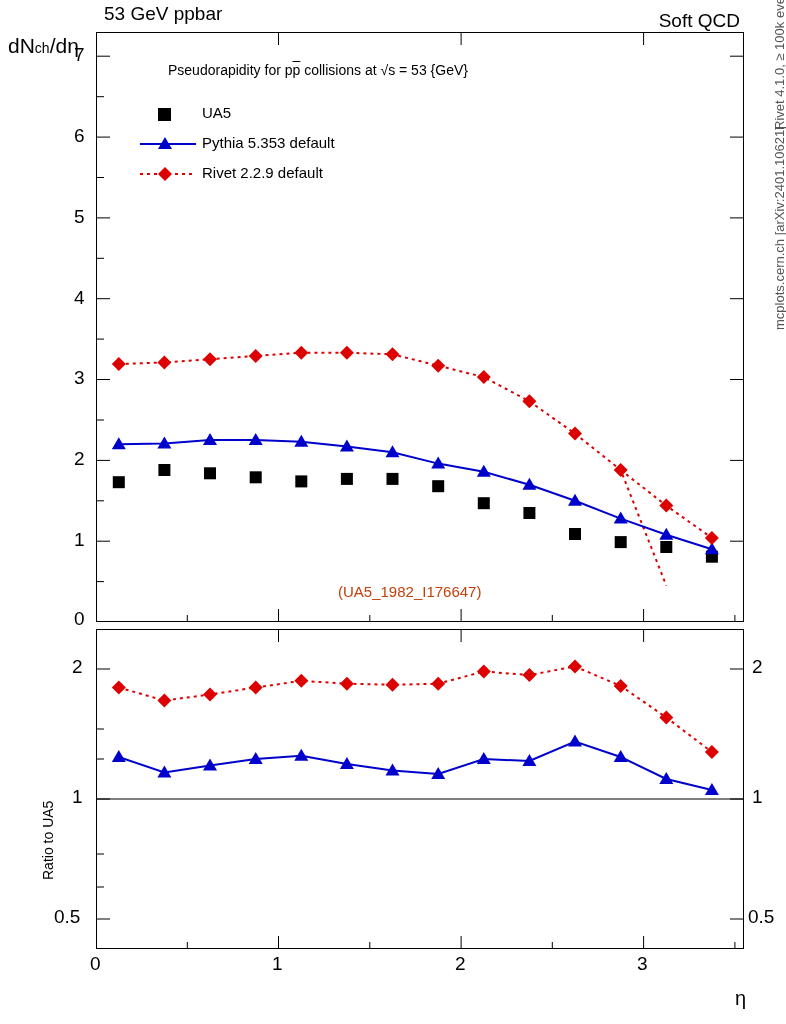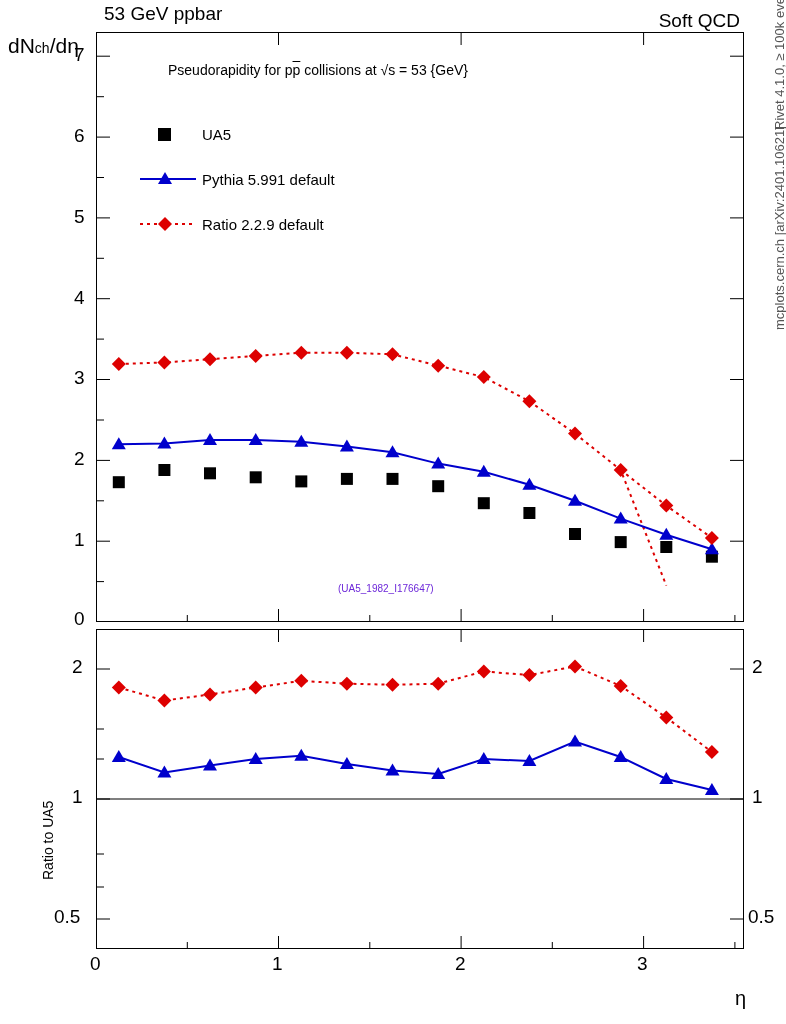--- a/index.html
+++ b/index.html
@@ -56,39 +56,38 @@
   svg { display: block; }
 
   
   #legend {
     left: 140px; top: 104px;
     font-size: 15px;
   }
   .leg-row {
     height: 30px;
     display: flex;
-    align-items: center;
-    margin-top: 15px;
+    align-items: flex-start;
   }
   .leg-mark {
     width: 56px;
     height: 20px;
     position: relative;
     margin-right: 6px;
   }
   .leg-label { font-size: 15px; }
 
   #plot-title {
     left: 168px; top: 62px;
     font-size: 14px;
   }
   #watermark {
     left: 338px; top: 583px;
-    font-size: 10px;
-    color: #6d28d9;
+    font-size: 15px;
+    color: #c2410c;
   }
 
   .tick-lbl { font-size: 19px; }
   .tick-lbl-r { font-size: 19px; }
 </style>
 </head>
 <body>
 
 <div id="root">
 
@@ -232,30 +231,30 @@
       </span>
       <span class="leg-label">UA5</span>
     </div>
     <div class="leg-row">
       <span class="leg-mark">
         <svg width="56" height="20">
           <line x1="0" y1="10" x2="56" y2="10" stroke="#0000cc" stroke-width="2"></line>
           <polygon points="25,3 32,15 18,15" fill="#0000cc"></polygon>
         </svg>
       </span>
-      <span class="leg-label">Pythia 5.991 default</span>
+      <span class="leg-label">Pythia 5.353 default</span>
     </div>
     <div class="leg-row">
       <span class="leg-mark">
         <svg width="56" height="20">
           <line x1="0" y1="10" x2="56" y2="10" stroke="#dd0000" stroke-width="2" stroke-dasharray="3,4"></line>
           <polygon points="25,3 32,10 25,17 18,10" fill="#dd0000"></polygon>
         </svg>
       </span>
-      <span class="leg-label">Ratio 2.2.9 default</span>
+      <span class="leg-label">Rivet 2.2.9 default</span>
     </div>
   </div>
 
   <div class="abs txt" id="watermark">(UA5_1982_I176647)</div>
 
   <svg class="abs" id="ratio-svg" style="left:96px; top:629px;" width="648" height="320" viewBox="0 0 648 320">
     <rect x="0.5" y="0.5" width="647" height="319" fill="#ffffff" stroke="#000000" stroke-width="1"></rect>
 
     <line x1="1" y1="170" x2="647" y2="170" stroke="#000000" stroke-width="1.2"></line>
 

